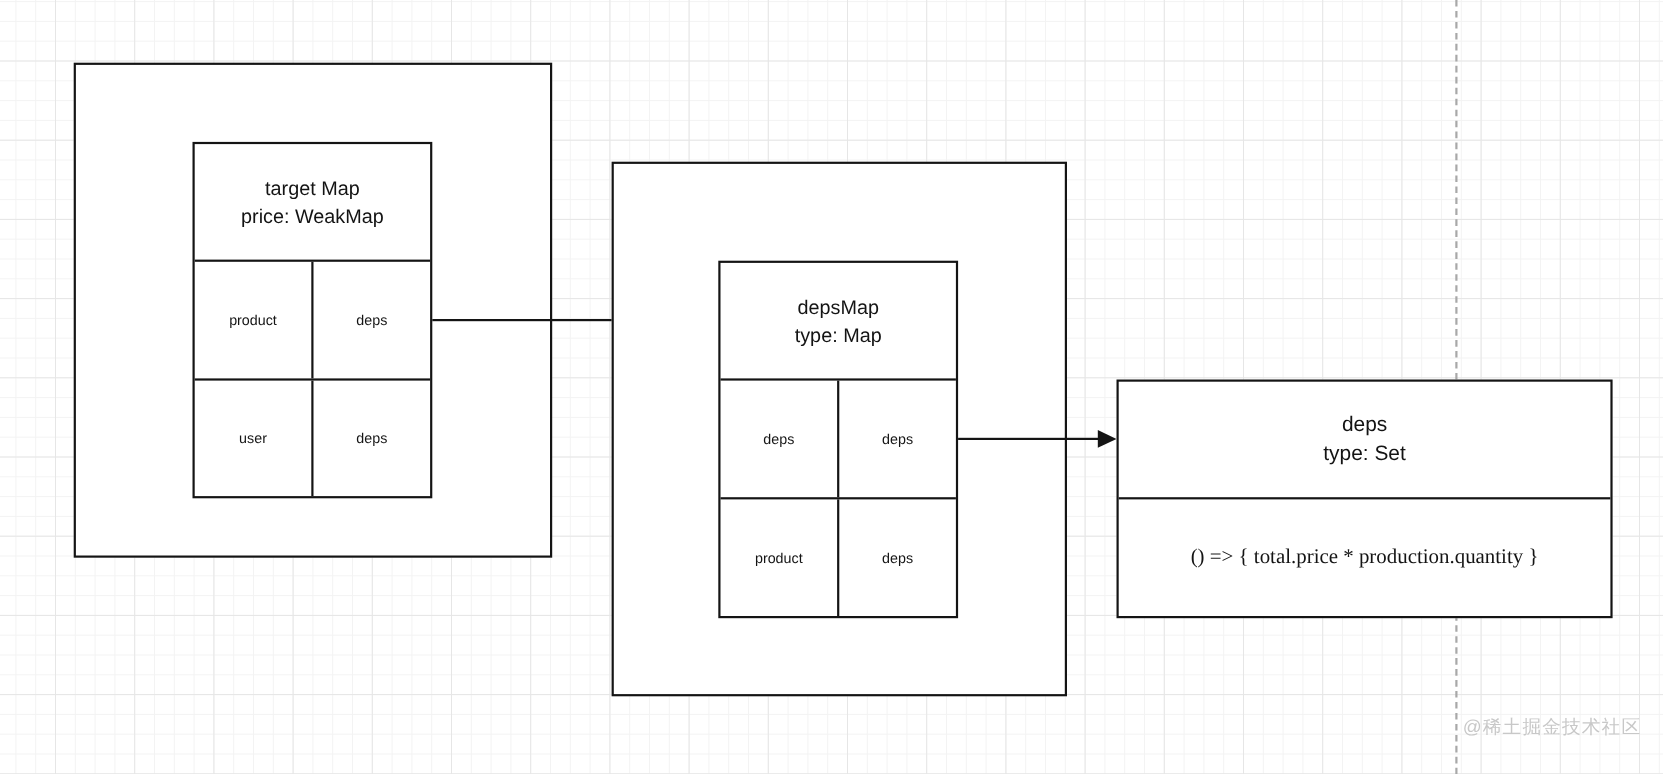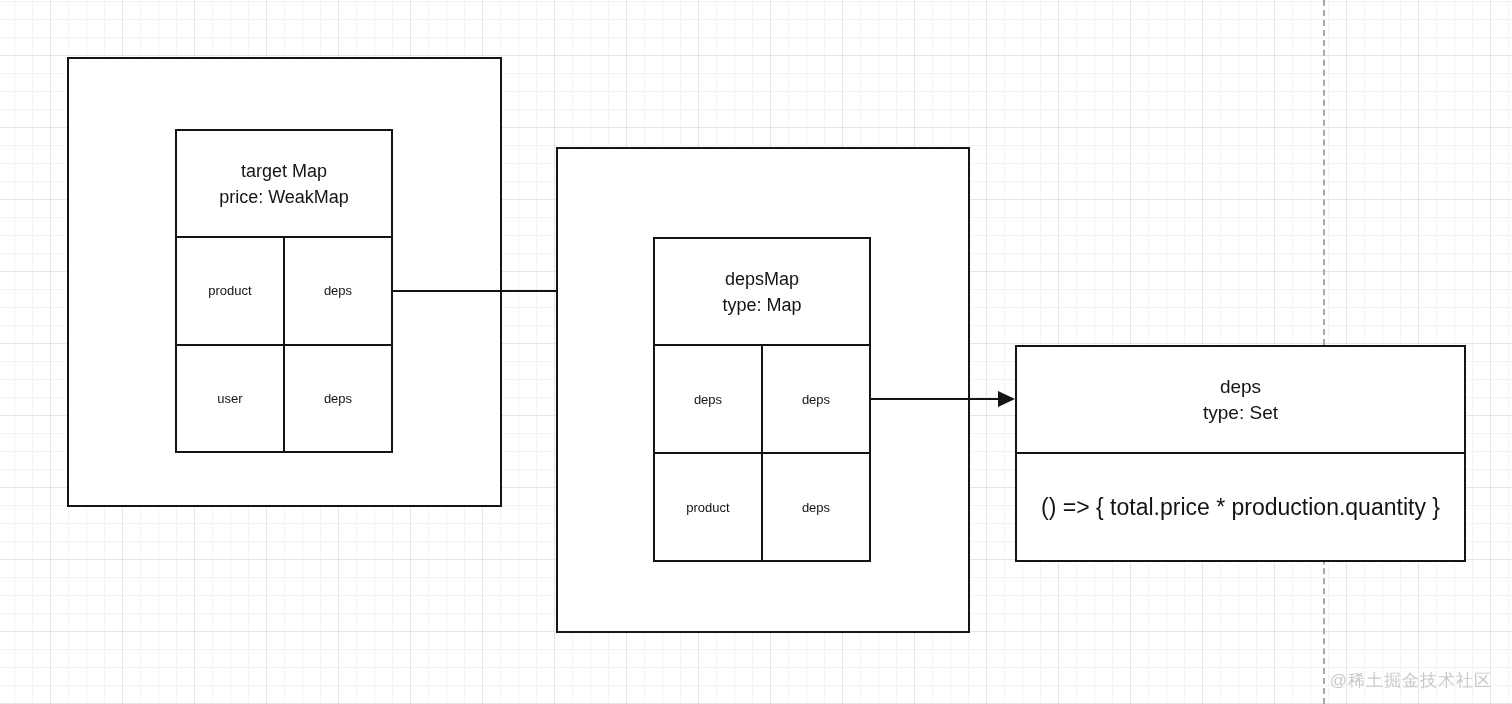--- a/index.html
+++ b/index.html
@@ -88,21 +88,22 @@
     justify-content: center;
     text-align: center;
     font-size: 19px;
     line-height: 26px;
   }
   .set-body {
     flex: 1 1 0;
     display: flex;
     align-items: center;
     justify-content: center;
-    font-size: 23px;
+    font-size: 19px;
+    font-family: Liberation Serif, serif;
   }
 
   
   .arrow-line {
     position: absolute;
     height: 2px;
     background: #141414;
   }
   .arrow-head {
     position: absolute;
@@ -124,21 +125,21 @@
     top: 0;
     height: 704px;
     width: 0;
     border-left: 2px dashed #a8a8a8;
   }
 
   
   .watermark {
     position: absolute;
     right: 20px;
-    bottom: 12px;
+    bottom: 32px;
     font-size: 17px;
     color: #c8c8c8;
     letter-spacing: 1px;
     user-select: none;
   }
 </style>
 </head>
 <body>
 
 <div class="grid-bg"></div>

